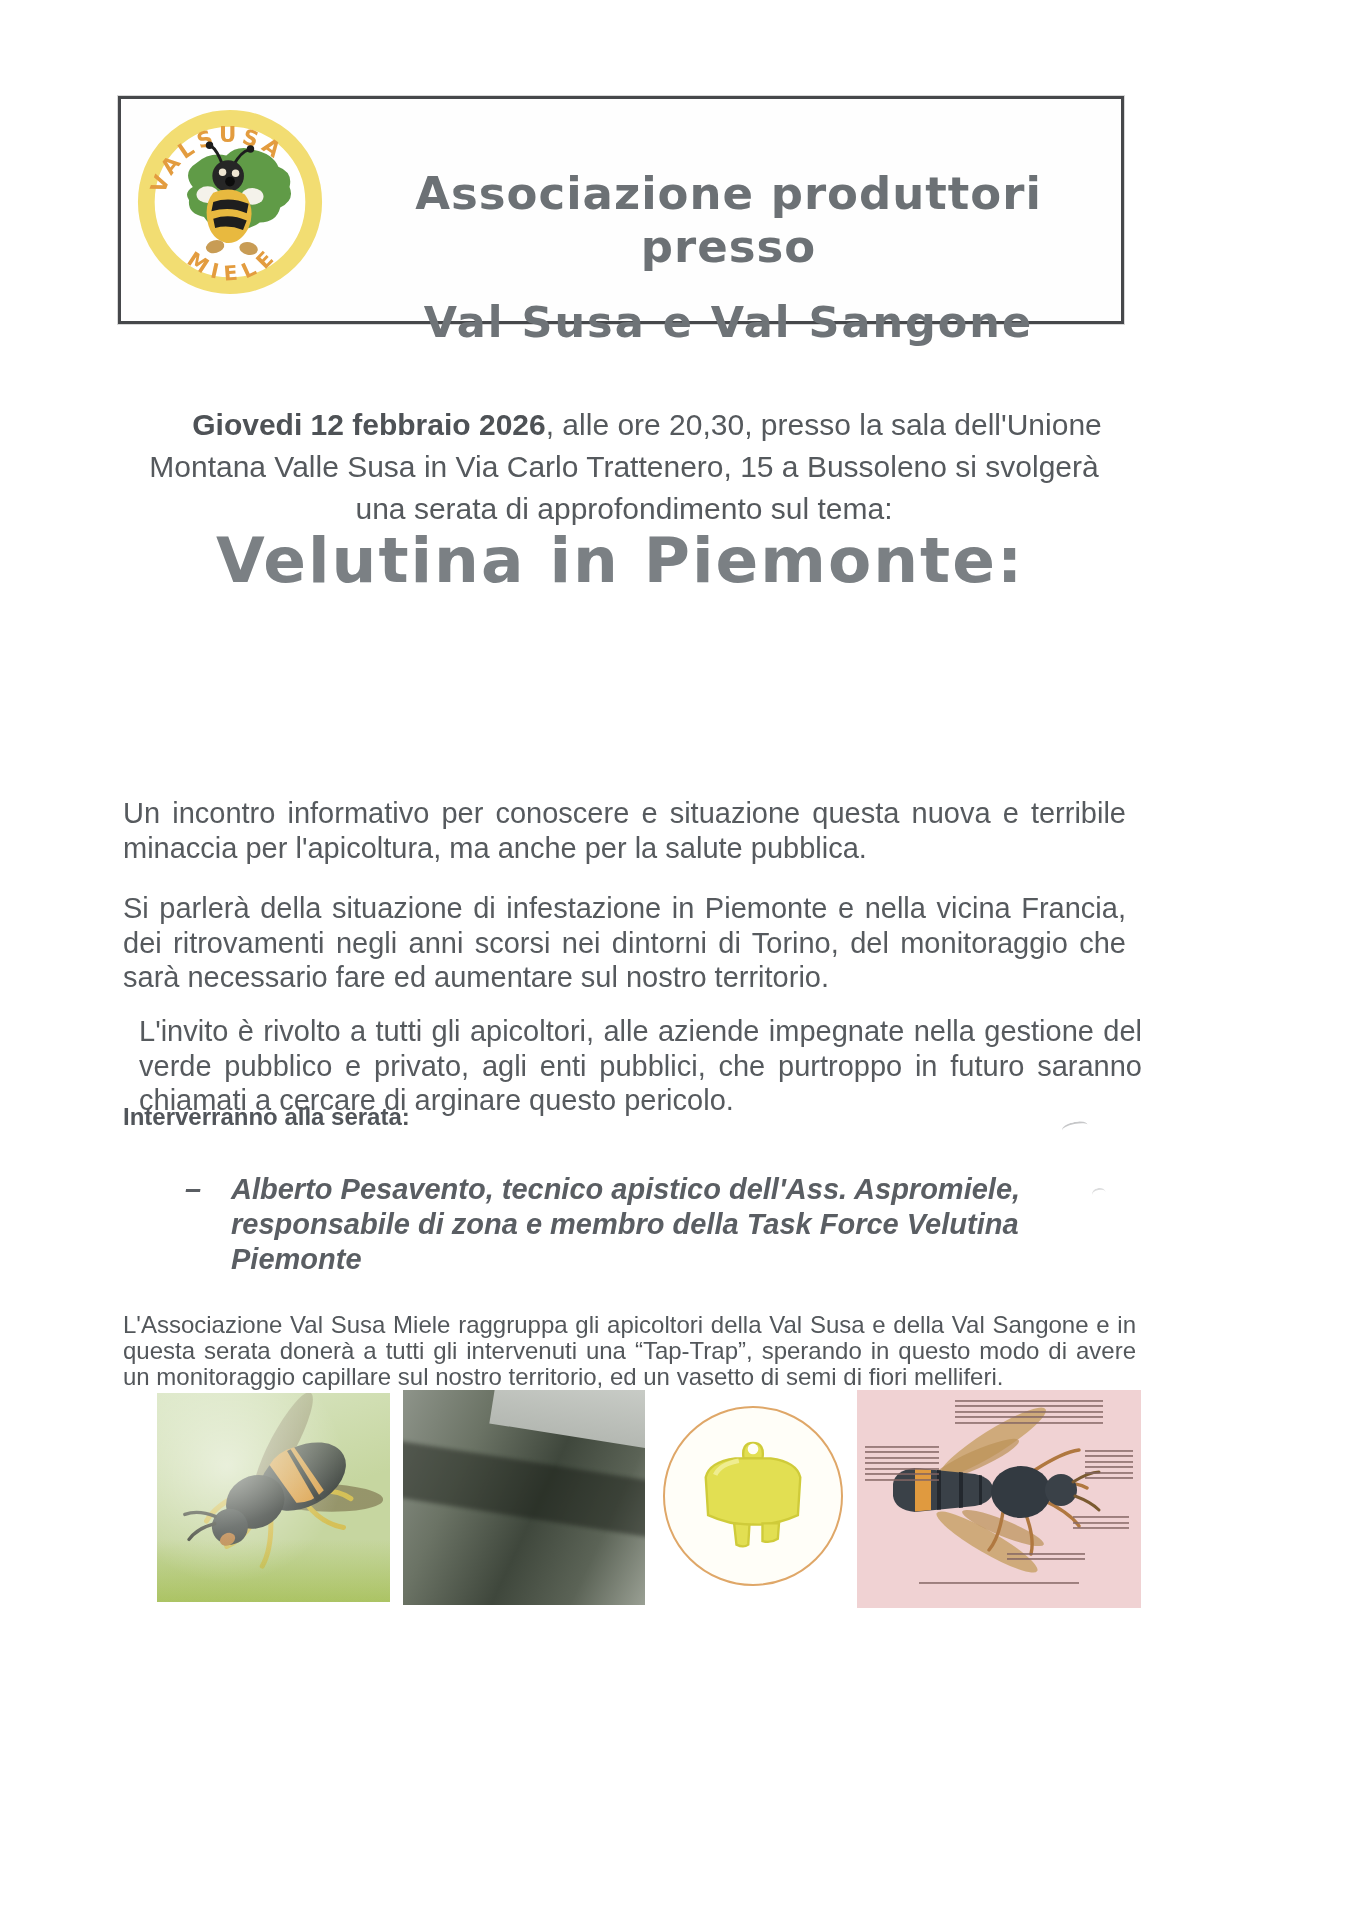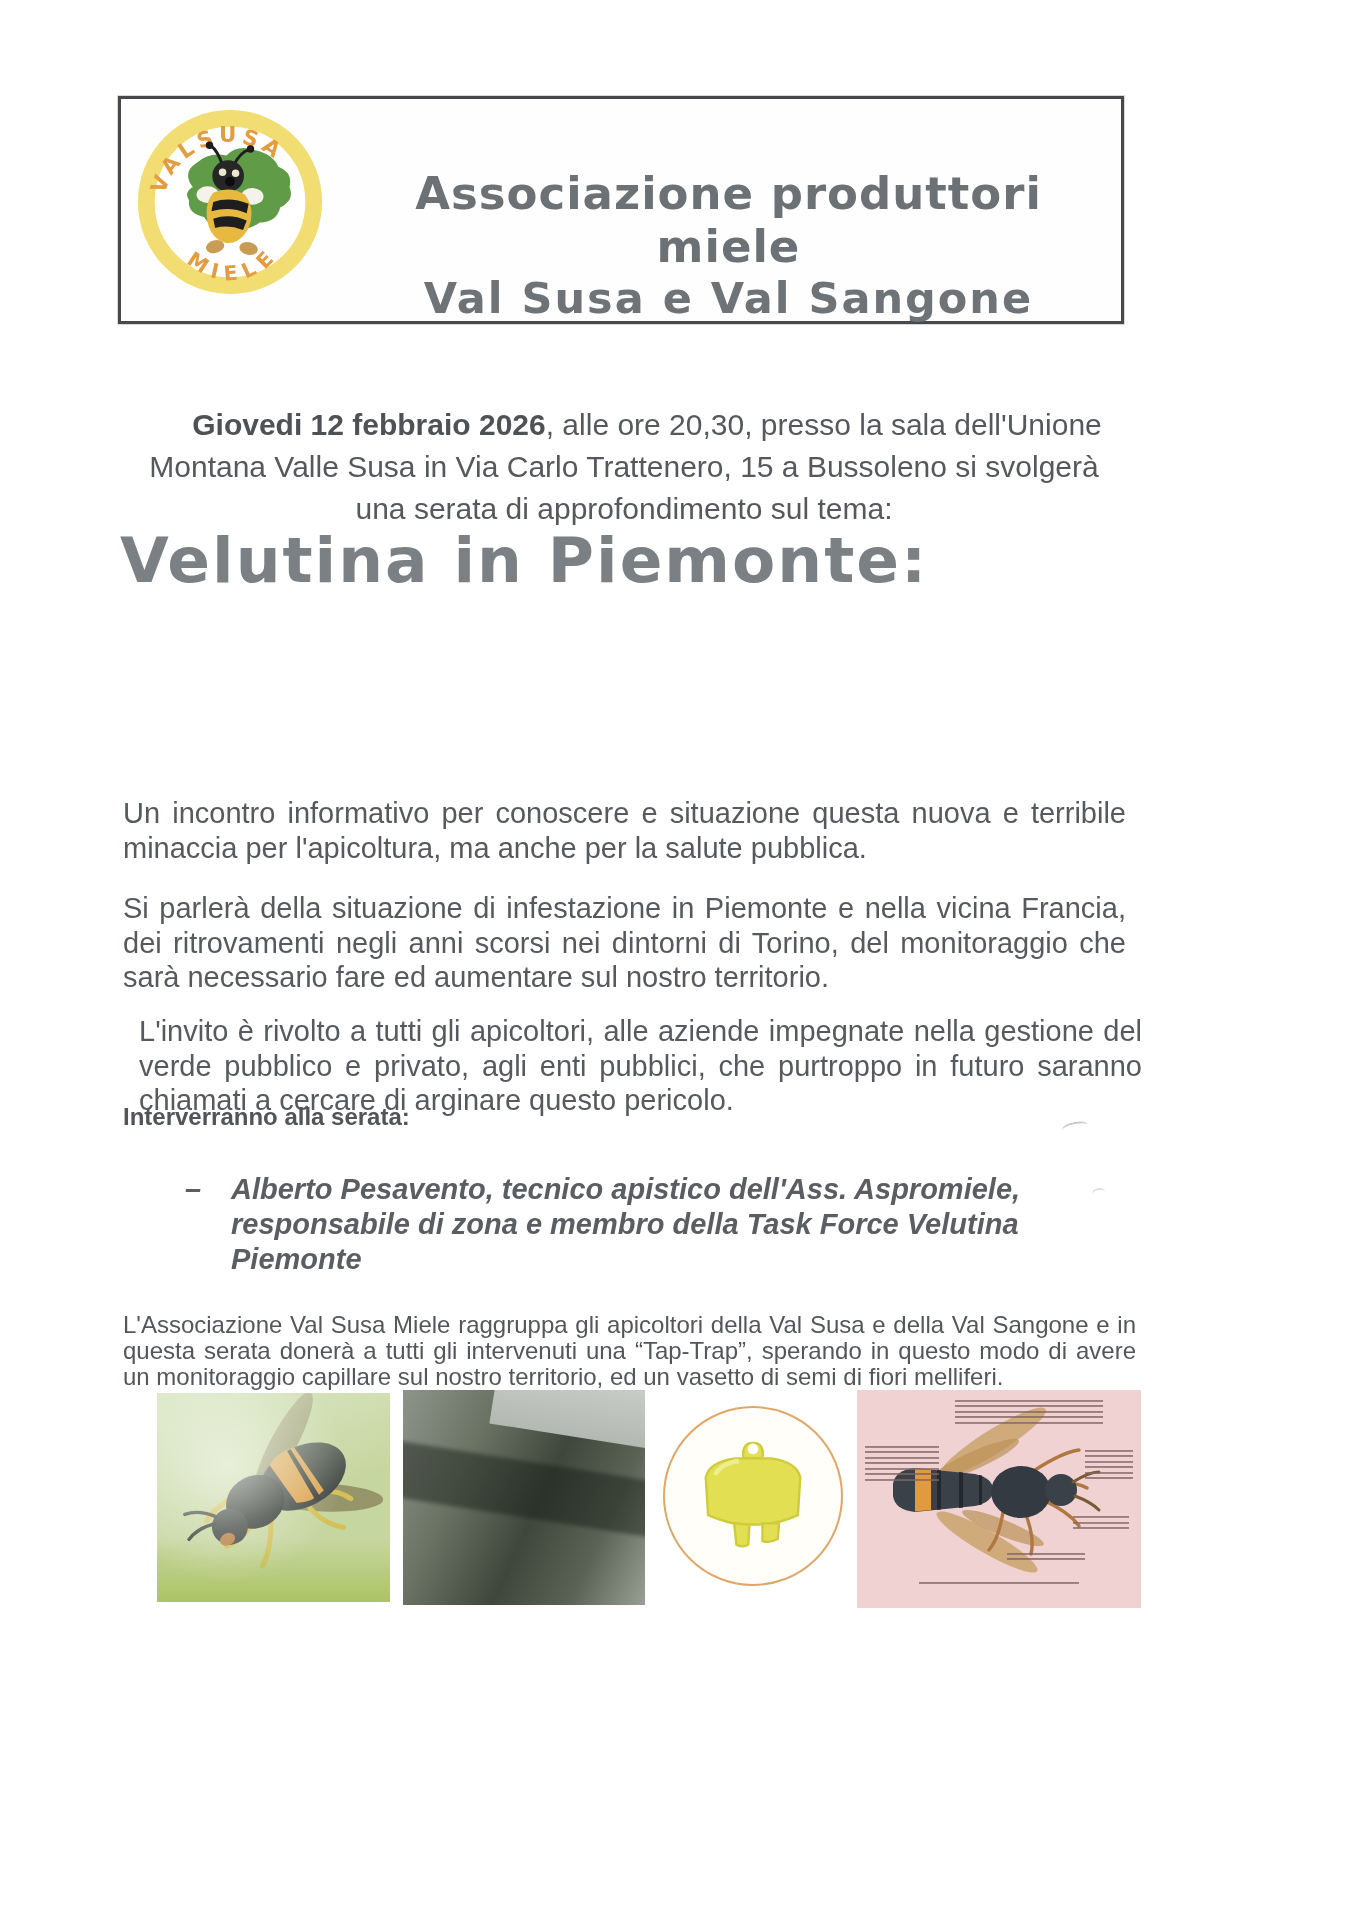--- a/index.html
+++ b/index.html
@@ -21,36 +21,36 @@
     box-shadow:0 0 0 1px #d8d8d8;
   }
   .logo-wrap{width:215px;position:relative;}
   .logo-wrap svg{position:absolute;left:16px;top:10px;}
   .header-titles{flex:1;text-align:center;font-family:"DejaVu Sans",sans-serif;}
   .header-title1{
     margin-top:68px;font-size:45px;font-weight:bold;color:#6c7175;
     letter-spacing:1px;
   }
   .header-title2{
-    font-size:43px;font-weight:bold;color:#6e7377;
+    margin-top:24px;font-size:43px;font-weight:bold;color:#6e7377;
     letter-spacing:2px;
   }
 
   
   .intro{
     position:absolute;left:123px;top:374px;width:1002px;
     font-size:30px;line-height:42px;color:#55595d;
     text-indent:46px;text-align:center;
   }
   .intro b{color:#4e5256;}
 
   
   .headline{
     position:absolute;left:120px;top:505px;width:1000px;
-    font-family:"DejaVu Sans",sans-serif;
+    text-align:center;font-family:"DejaVu Sans",sans-serif;
     font-weight:bold;font-size:63px;line-height:112px;letter-spacing:2px;
   }
 
   
   .bodypara{
     position:absolute;left:123px;width:1003px;
     font-size:29px;line-height:34.5px;text-align:justify;color:#565a5e;
   }
   .p2{top:767px;}
   .p3{top:862px;}
@@ -156,21 +156,21 @@
           <ellipse cx="62" cy="47" rx="6" ry="4.5" fill="#f4f2ea"></ellipse>
           <path d="M41,45 q9,-4 17,1 q6,8 2,18 q-5,9 -12,8 q-8,-2 -10,-11 q-2,-10 3,-16 z" fill="#e8b93f"></path>
           <path d="M41,50 q9,-3 19,1 l-1,5 q-9,-4 -19,-1 z" fill="#1e1e1e"></path>
           <path d="M41,59 q9,-3 18,1 l-2,5 q-8,-3 -15,-1 z" fill="#1e1e1e"></path>
           <ellipse cx="42" cy="74" rx="5" ry="3.4" fill="#c89c55" transform="rotate(-15 42 74)"></ellipse>
           <ellipse cx="60" cy="75" rx="5" ry="3.4" fill="#c89c55" transform="rotate(12 60 75)"></ellipse>
         </g>
       </svg>
     </div>
     <div class="header-titles">
-      <div class="header-title1">Associazione produttori miele</div>
+      <div class="header-title1">Associazione produttori presso</div>
       <div class="header-title2">Val Susa e Val Sangone</div>
     </div>
   </div>
 
   <p class="intro"><b>Giovedi 12 febbraio 2026</b><span>, alle ore 20,30, presso la sala dell'Unione Montana Valle Susa in Via Carlo Trattenero, 15 a Bussoleno si svolgerà una serata di approfondimento sul tema:</span></p>
 
   <div class="headline" style="color: rgb(123, 128, 132);">
     <div>Velutina in Piemonte:</div>
   </div>
 

